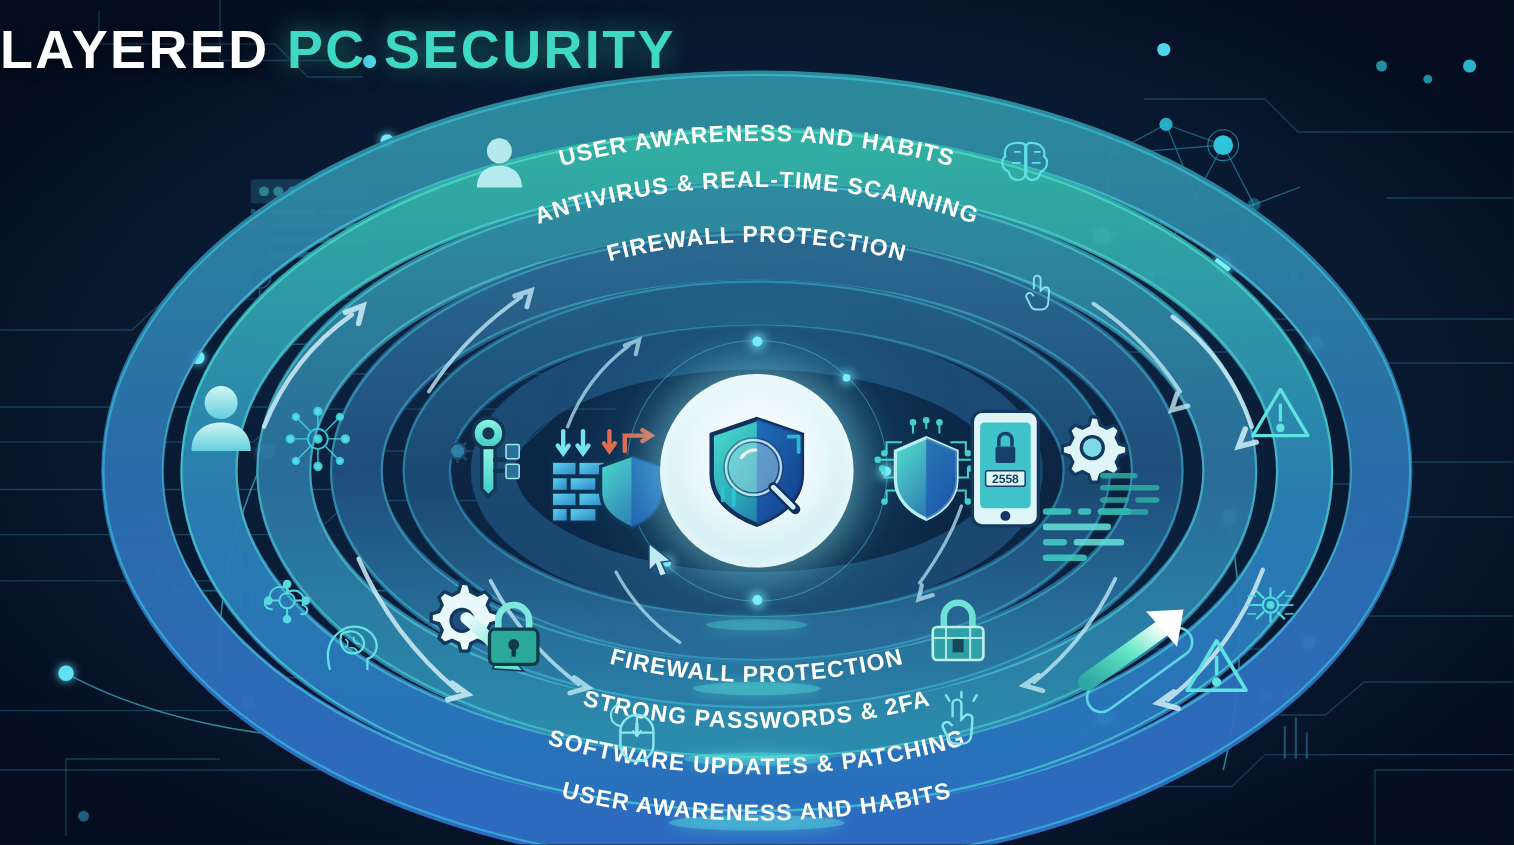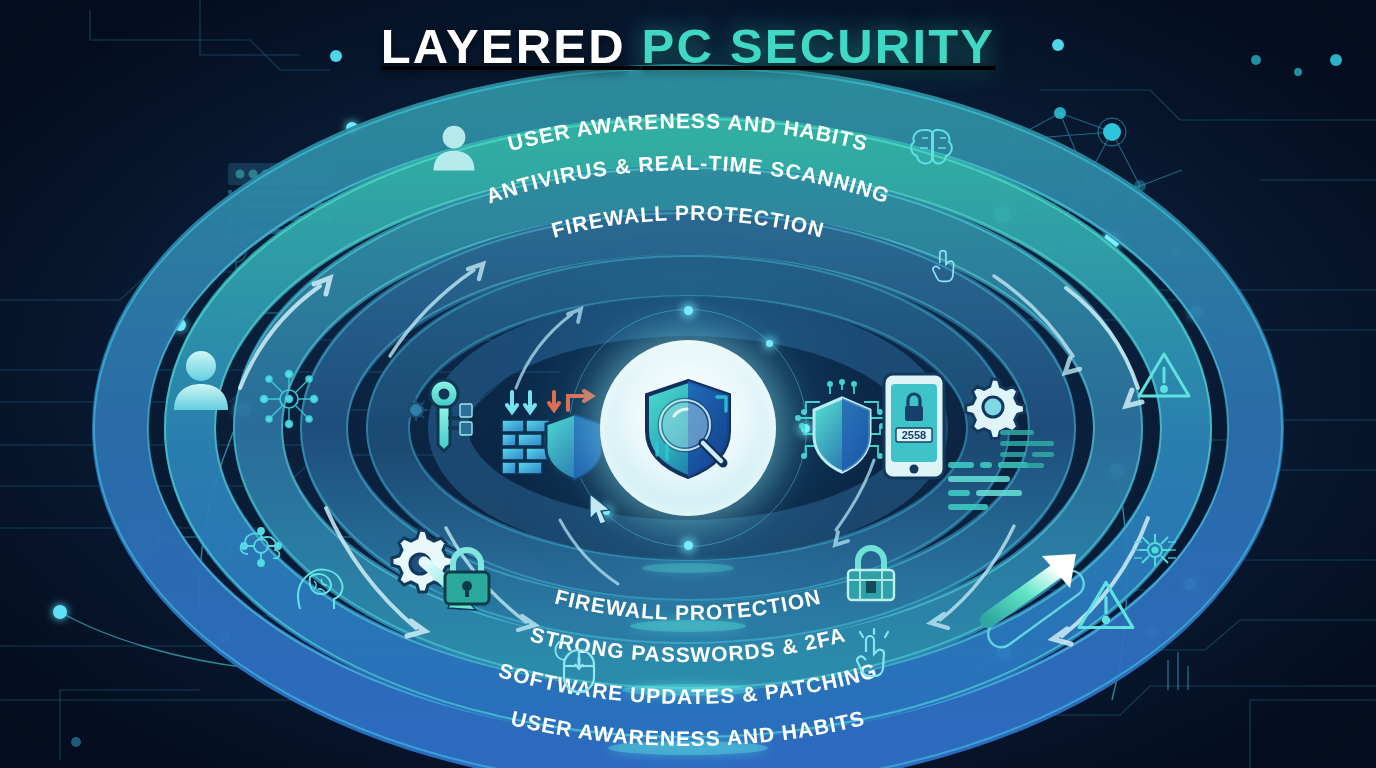--- a/index.html
+++ b/index.html
@@ -6,23 +6,23 @@
   #stage{
     position:relative;width:1376px;height:768px;overflow:hidden;
     background:
       radial-gradient(ellipse 900px 620px at 50% 50%, #0d2b4d 0%, #0b2342 35%, #081a33 65%, #061227 100%),
       linear-gradient(160deg,#0a1b38 0%,#071530 55%,#050f24 100%);
     font-family:"Liberation Sans", sans-serif;
   }
   .bglayer{position:absolute;inset:0;}
   
   #title{
-    position:absolute;top:18px;left:0;width:100%;text-align:center;
+    position:absolute;top:18px;left:0;width:100%;text-align:left;
     font-size:49px;font-weight:bold;letter-spacing:2.2px;
-    text-transform:uppercase;white-space:nowrap;z-index:40;text-decoration:underline;
+    text-transform:uppercase;white-space:nowrap;z-index:40;
   }
   #title .w{color:#ffffff;text-shadow:0 3px 10px rgba(0,0,0,.55);}
   #title .c{color:#3fd8c4;text-shadow:0 0 22px rgba(63,216,196,.55),0 3px 10px rgba(0,0,0,.5);}
   
   #rings{position:absolute;left:50%;top:428px;transform:translate(-50%,-50%);
          width:1160px;height:680px;z-index:10;}
   .lbl{
     position:absolute;left:0;top:0;width:100%;height:100%;
     pointer-events:none;
   }

